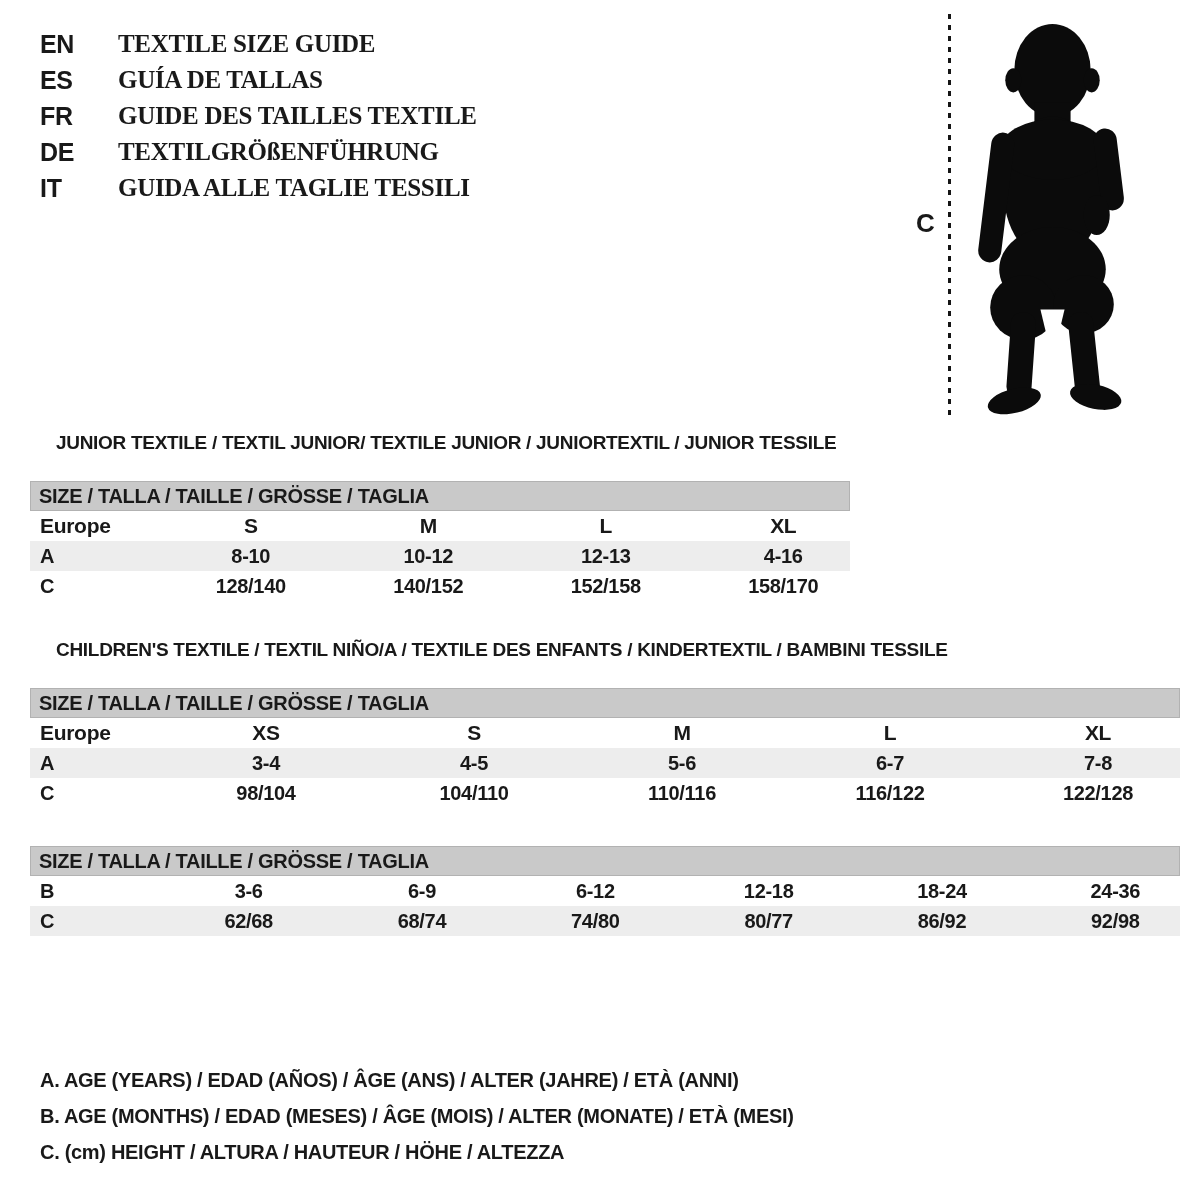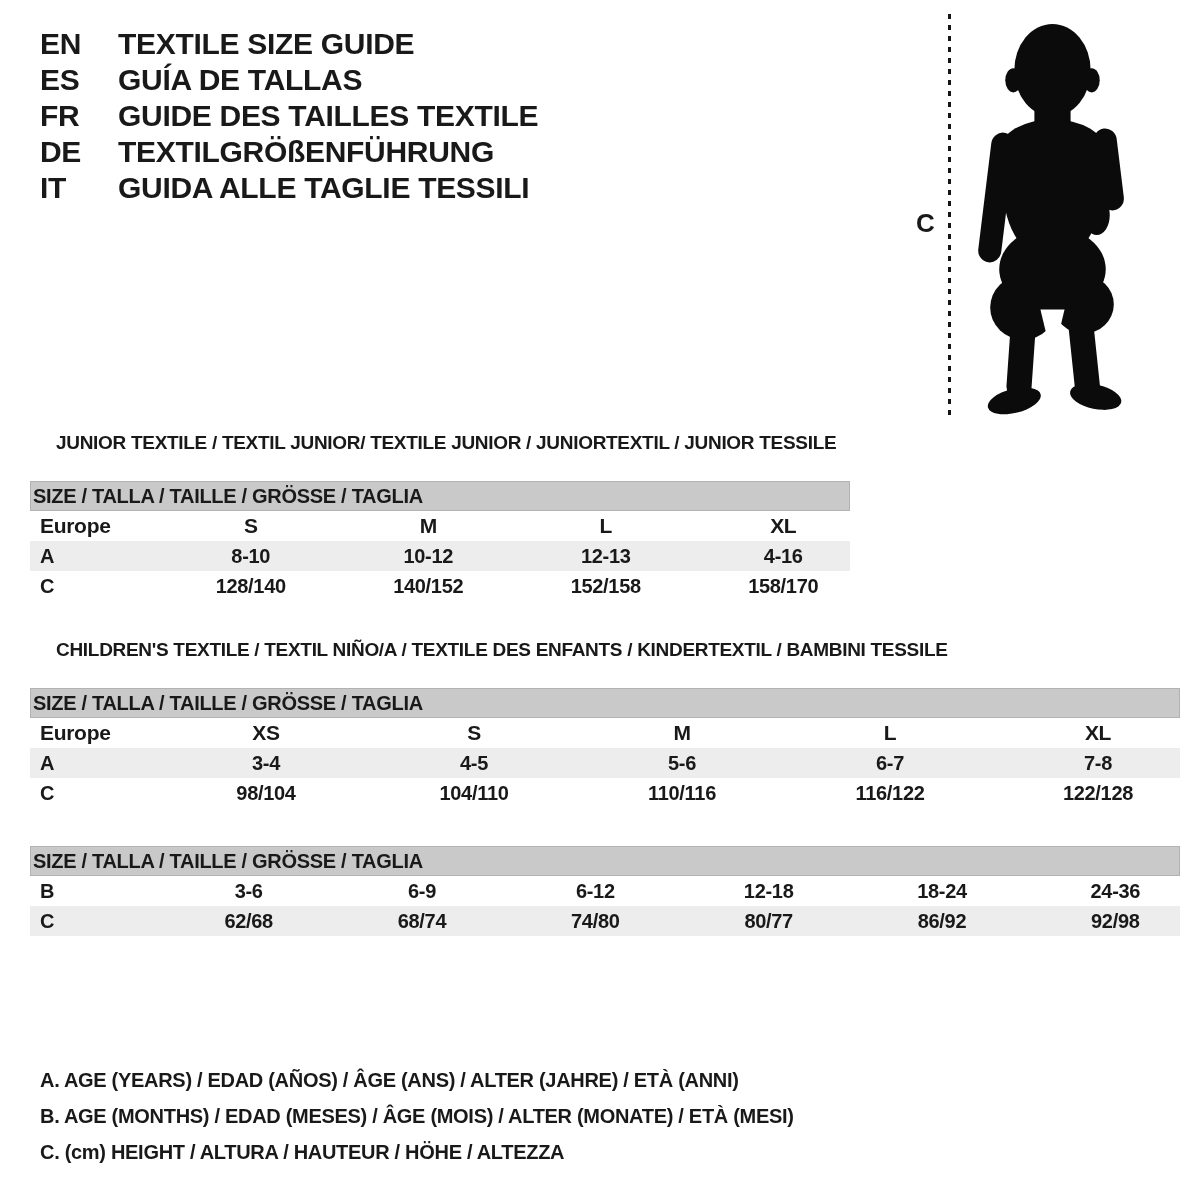--- a/index.html
+++ b/index.html
@@ -16,23 +16,23 @@
     font-weight: 700;
     color: var(--text);
     position: relative;
     overflow: hidden;
     letter-spacing: -0.3px;
   }
   .page { position: absolute; inset: 0; }
 
   
   .lang-block { position: absolute; left: 40px; top: 26px; }
-  .lang-row { display: flex; line-height: 36px; font-size: 30px; align-items: flex-end; }
+  .lang-row { display: flex; line-height: 36px; font-size: 25px; align-items: flex-end; }
   .lang-code { width: 78px; }
-  .lang-label { white-space: nowrap; }
+  .lang-label { white-space: nowrap; font-family: Liberation Serif, serif; }
 
   
   .measure-line {
     position: absolute; left: 948px; top: 14px;
     width: 3px; height: 402px;
     background: repeating-linear-gradient(to bottom, #151515 0 5px, transparent 5px 11px);
   }
   .measure-label {
     position: absolute; left: 916px; top: 208px;
     font-size: 26px;
@@ -50,21 +50,21 @@
   .section-title.two-line { margin-bottom: 14px; }
   .section-title .title-line { line-height: 33px; }
 
   .size-table { width: 1150px; }
   .section-junior .size-table { width: 820px; }
 
   .size-bar {
     height: 30px; line-height: 28px;
     background: var(--table-header-bg);
     border: 1px solid #b2b2b2;
-    padding-left: 2px;
+    padding-left: 8px;
     font-size: 20px;
   }
   .tbl-row { display: grid; height: 30px; align-items: center; font-size: 20px; gap: 44px; }
   .grid-4 { grid-template-columns: 110px repeat(4, 1fr); }
   .grid-5 { grid-template-columns: 110px repeat(5, 1fr); }
   .grid-6 { grid-template-columns: 110px repeat(6, 1fr); }
   .row-label { padding-left: 10px; text-align: left; }
   .cell { text-align: center; }
   .tbl-row.units { font-size: 21px; }
   .tbl-row.shaded { background: var(--row-shaded-bg); }

